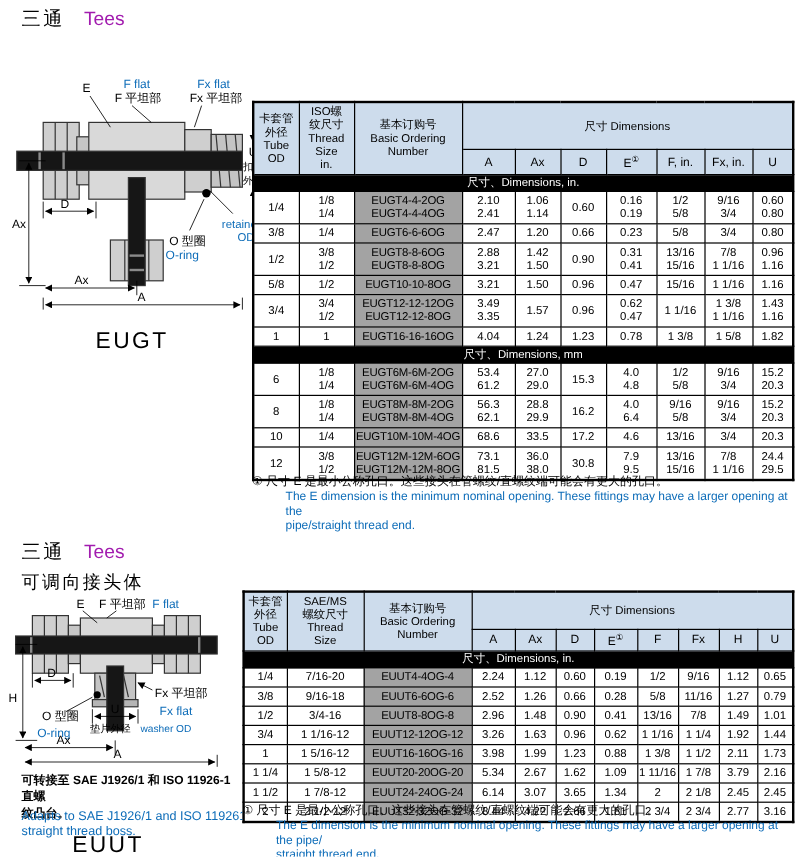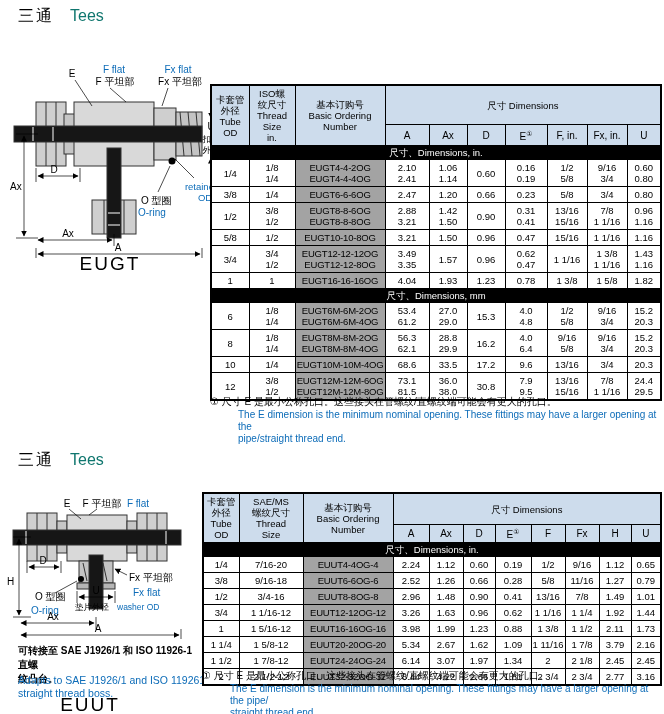--- a/index.html
+++ b/index.html
@@ -1,19 +1,19 @@
 <!DOCTYPE html>
 <html><head>
 <meta charset="utf-8">
 <style>
   html,body{margin:0;padding:0;background:#fff;}
   .page{position:relative;width:664px;height:714px;background:#ffffff;overflow:hidden;
         font-family:"Liberation Sans","DejaVu Sans",sans-serif;color:#000;}
   .abs{position:absolute;}
-  .blue{color:#0f766e;}
+  .blue{color:#a21caf;}
   .title-zh{font-size:16px;letter-spacing:2px;}
   .title-en{font-size:16px;margin-left:16px;}
   .sub-zh{font-size:15px;letter-spacing:2px;}
   .fit-label{font-size:19px;letter-spacing:2px;text-align:center;}
 
   table.dtable{border-collapse:collapse;table-layout:fixed;border:2px solid #000;background:#fff;}
   table.dtable th,table.dtable td{border:1px solid #000;text-align:center;vertical-align:middle;
       white-space:pre-line;padding:2px 1px;font-size:9.5px;line-height:11px;}
   table.dtable thead th{background:#cddcec;font-weight:normal;}
   th.hd{font-size:9px;line-height:9.6px;padding:1px 0;}
@@ -110,21 +110,21 @@
     <text x="203" y="91" text-anchor="middle" class="s">外径</text>
     <text x="193" y="128" text-anchor="middle" class="b" style="font-size:9.5px">retainer</text>
     <text x="197" y="139" text-anchor="middle" class="b" style="font-size:9.5px">OD</text>
     <text x="133" y="142">O 型圈</text>
     <text x="130" y="154" class="b">O-ring</text>
     <text x="46" y="111" text-anchor="middle">D</text>
     <text x="2" y="128">Ax</text>
     <text x="60" y="175" text-anchor="middle">Ax</text>
     <text x="110" y="189" text-anchor="middle">A</text>
   </svg>
-  <div class="abs fit-label" style="left:50px;top:253px;width:120px;">EUGT</div>
+  <div class="abs fit-label" style="left:50px;top:274px;width:120px;">EUGT</div>
 
   <table class="dtable abs" style="left:210px;top:84px;width:450px;">
     <colgroup>
       <col style="width:38px">
         <col style="width:46px">
         <col style="width:90px">
       <col style="width:44px">
         <col style="width:38px">
         <col style="width:38px">
         <col style="width:42px">
@@ -244,21 +244,21 @@
           <td>1 3/8
 1 1/16</td>
           <td>1.43
 1.16</td>
         </tr>
         <tr>
           <td>1</td>
           <td>1</td>
           <td class="ordering">EUGT16-16-16OG</td>
           <td>4.04</td>
-          <td>1.93</td>
+          <td>1.24</td>
           <td>1.23</td>
           <td>0.78</td>
           <td>1 3/8</td>
           <td>1 5/8</td>
           <td>1.82</td>
         </tr>
       </tbody>
     <tbody>
         <tr class="band">
           <td colspan="10">尺寸、Dimensions, mm</td>
@@ -305,21 +305,21 @@
           <td>15.2
 20.3</td>
         </tr>
         <tr>
           <td>10</td>
           <td>1/4</td>
           <td class="ordering">EUGT10M-10M-4OG</td>
           <td>68.6</td>
           <td>33.5</td>
           <td>17.2</td>
-          <td>9.6</td>
+          <td>4.6</td>
           <td>13/16</td>
           <td>3/4</td>
           <td>20.3</td>
         </tr>
         <tr>
           <td>12</td>
           <td>3/8
 1/2</td>
           <td class="ordering">EUGT12M-12M-6OG
 EUGT12M-12M-8OG</td>
@@ -341,20 +341,23 @@
   </table>
 
   <div class="abs" style="left:210px;top:395px;width:452px;">
     <div class="fnzh">① 尺寸 E 是最小公称孔口。这些接头在管螺纹/直螺纹端可能会有更大的孔口。</div>
     <div class="fnen">The E dimension is the minimum nominal opening. These fittings may have a larger opening at the
 pipe/straight thread end.</div>
   </div>
 
   <div class="abs" style="left:18px;top:450px;">
     <span class="title-zh">三通</span><span class="title-en blue">Tees</span>
+  </div>
+  <div class="abs" style="left:18px;top:476px;">
+    <span class="sub-zh">可调向接头体</span>
   </div>
 
   <svg class="abs" style="left:5px;top:497px;" width="190" height="145" viewBox="0 0 190 145">
     <g stroke="#333" stroke-width="1">
       <rect x="22" y="16" width="30" height="48" fill="#cfcfcf"></rect>
       <line x1="32" y1="16" x2="32" y2="64"></line>
         <line x1="42" y1="16" x2="42" y2="64"></line>
       <rect x="52" y="24" width="10" height="32" fill="#c6c6c6"></rect>
       <rect x="62" y="18" width="60" height="46" fill="#d9d9d9"></rect>
       <rect x="122" y="24" width="10" height="32" fill="#c6c6c6"></rect>
@@ -542,21 +545,21 @@
           <td>1 7/8</td>
           <td>3.79</td>
           <td>2.16</td>
         </tr>
         <tr>
           <td>1 1/2</td>
           <td>1 7/8-12</td>
           <td class="ordering">EUUT24-24OG-24</td>
           <td>6.14</td>
           <td>3.07</td>
-          <td>1.97</td>
+          <td>3.65</td>
           <td>1.34</td>
           <td>2</td>
           <td>2 1/8</td>
           <td>2.45</td>
           <td>2.45</td>
         </tr>
         <tr>
           <td>2</td>
           <td>2 1/2-12</td>
           <td class="ordering">EUUT32-32OG-32</td>

